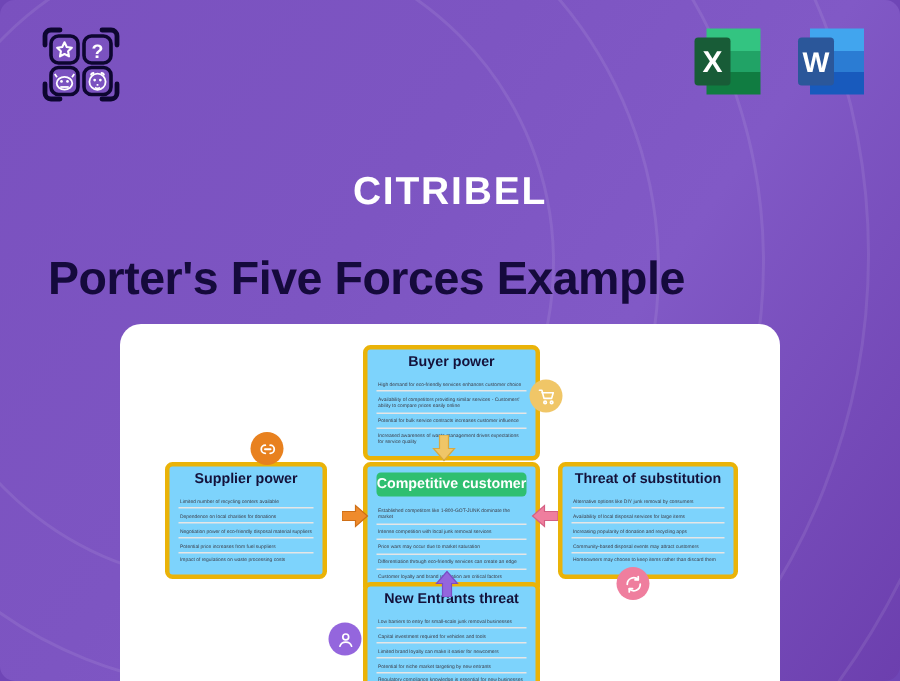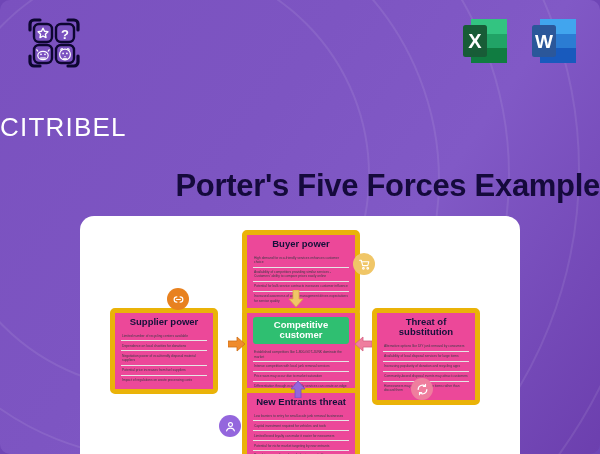--- a/index.html
+++ b/index.html
@@ -39,47 +39,49 @@
   .office-icons {
     position: absolute; right: 16px; top: 12px;
     display: flex; gap: 11px;
   }
   .office-icon { width: 58px; height: 58px; position: relative; }
   .office-icon svg { width: 100%; height: 100%; display: block; }
 
   
   .brand-name {
     position: absolute; top: 112px; left: 0; width: 100%;
+    text-align: center;
     color: #ffffff;
     font-size: 26px;
-    font-weight: normal;
+    font-weight: bold;
     letter-spacing: 1.2px;
   }
   .main-title {
     position: absolute; top: 168px; left: 0; width: 100%;
-    text-align: right;
+    text-align: left;
     color: #150a3c;
     font-size: 31px;
     font-weight: bold;
     letter-spacing: -0.3px;
+    padding-left: 32px;
   }
 
   
   .canvas {
     position: absolute;
     left: 80px; top: 216px; width: 440px; height: 260px;
     background: #ffffff;
     border-radius: 14px;
   }
 
   
   .fbox {
     position: absolute;
-    background: #ec4899;
-    border: 5px solid #eab308;
+    background: #7dd3fc;
+    border: 3px solid #eab308;
     border-radius: 5px;
     padding: 4px 6px 5px 6px;
   }
   .fbox-title {
     text-align: center;
     font-size: 9.5px;
     font-weight: bold;
     color: #14113a;
     margin-bottom: 4px;
     line-height: 1.1;
@@ -98,21 +100,21 @@
     color: #3b3b46;
     border-bottom: 0.5px solid #e6e6e6;
     padding: 2.3px 1px 2.3px 1px;
   }
   .fitem:last-child { border-bottom: none; }
 
   
   .box-buyer    { left: 162px; top: 14px;  width: 118px; }
   .box-supplier { left: 30px;  top: 92px;  width: 108px; }
   .box-center   { left: 162px; top: 92px;  width: 118px; }
-  .box-subst    { left: 292px; top: 92px;  width: 108px; }
+  .box-subst    { left: 292px; top: 92px;  width: 120px; }
   .box-entrant  { left: 162px; top: 172px; width: 118px; }
 
   
   .arrow { position: absolute; width: 0; height: 0; }
   .arrow svg { display: block; }
 
   .a-down  { left: 288px; top: 290px; }
   .a-right { left: 228px; top: 336px; }
   .a-left  { left: 354px; top: 336px; }
   .a-up    { left: 290px; top: 380px; }

